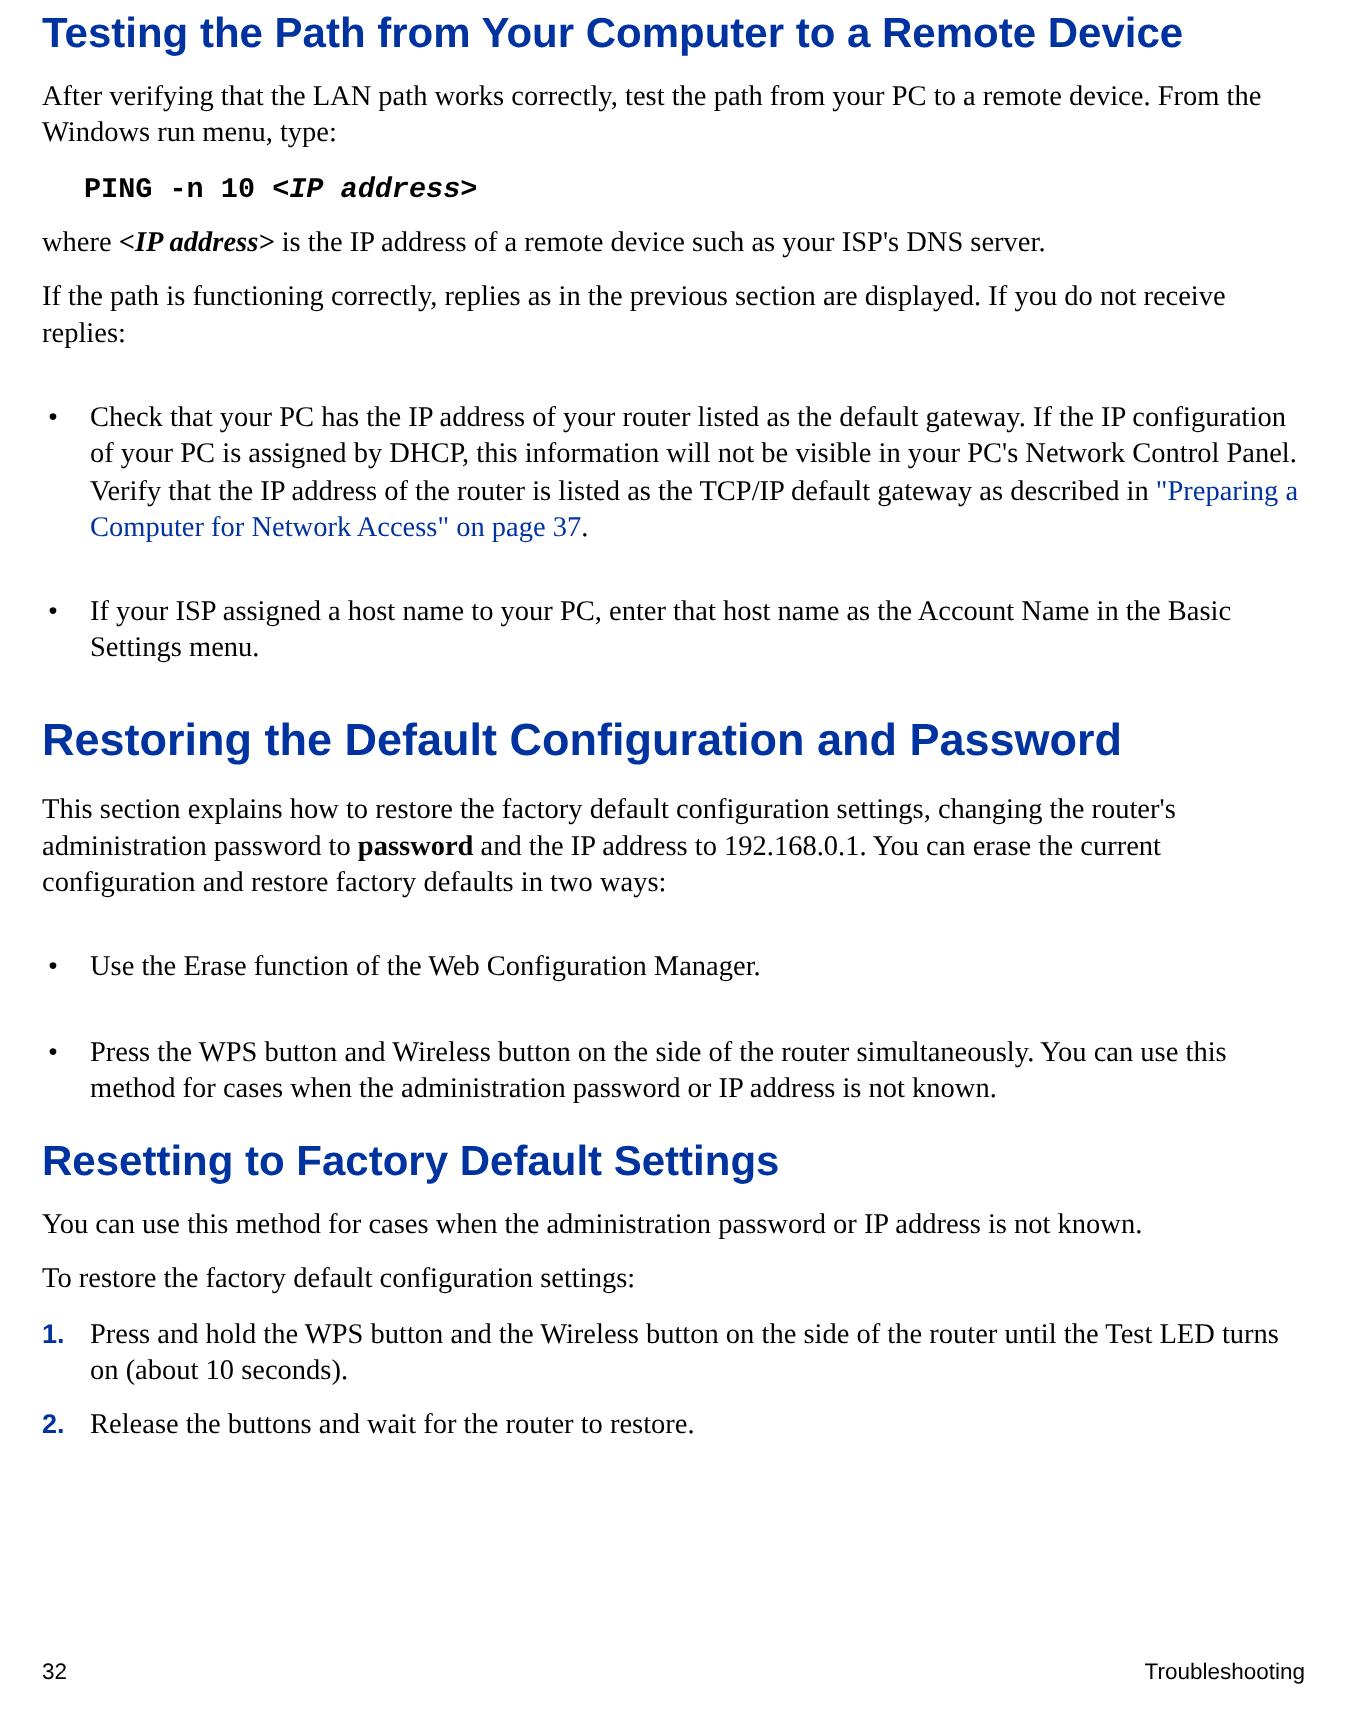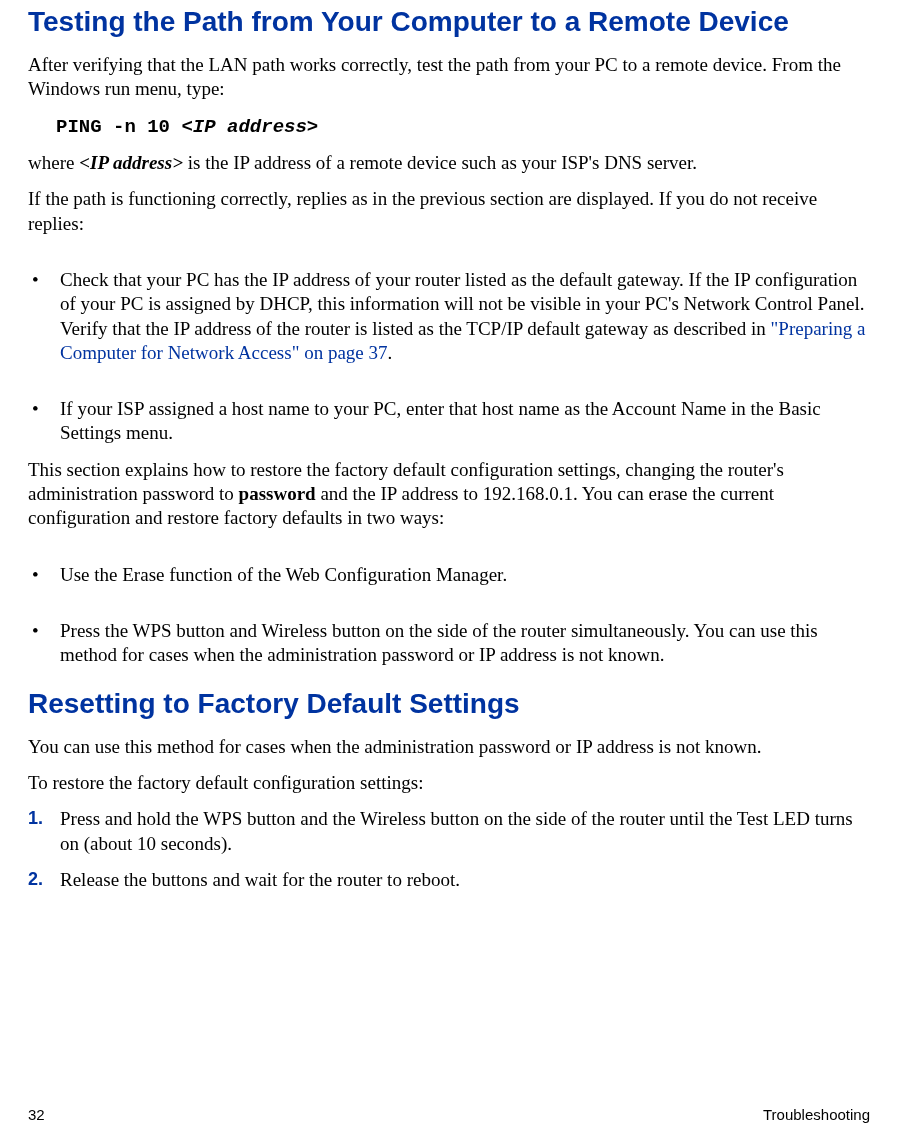--- a/index.html
+++ b/index.html
@@ -133,20 +133,21 @@
 
   <ul class="bul">
     <li>
       <span>Check that your PC has the IP address of your router listed as the default gateway. If the IP configuration of your PC is assigned by DHCP, this information will not be visible in your PC's Network Control Panel. Verify that the IP address of the router is listed as the TCP/IP default gateway as described in </span><span class="link">"Preparing a Computer for Network Access" on page 37</span><span>.</span>
     </li>
     <li>
       <span>If your ISP assigned a host name to your PC, enter that host name as the Account Name in the Basic Settings menu.</span>
     </li>
   </ul>
 
+  <h1 class="major">Restoring the Default Configuration and Password</h1>
 
   <p class="body">
     <span>This section explains how to restore the factory default configuration settings, changing the router's administration password to </span><span class="bold">password</span><span> and the IP address to 192.168.0.1. You can erase the current configuration and restore factory defaults in two ways:</span>
   </p>
 
   <ul class="bul">
     <li><span>Use the Erase function of the Web Configuration Manager.</span></li>
     <li><span>Press the WPS button and Wireless button on the side of the router simultaneously. You can use this method for cases when the administration password or IP address is not known.</span></li>
   </ul>
 
@@ -156,21 +157,21 @@
 
   <p class="body">To restore the factory default configuration settings:</p>
 
   <ol class="num">
     <li>
       <span class="marker">1.</span>
       <span>Press and hold the WPS button and the Wireless button on the side of the router until the Test LED turns on (about 10 seconds).</span>
     </li>
     <li>
       <span class="marker">2.</span>
-      <span>Release the buttons and wait for the router to reboot.</span>
+      <span>Release the buttons and wait for the router to restore.</span>
     </li>
   </ol>
 
   <div class="footer">
     <span>32</span>
     <span>Troubleshooting</span>
   </div>
 
 </div>
 

